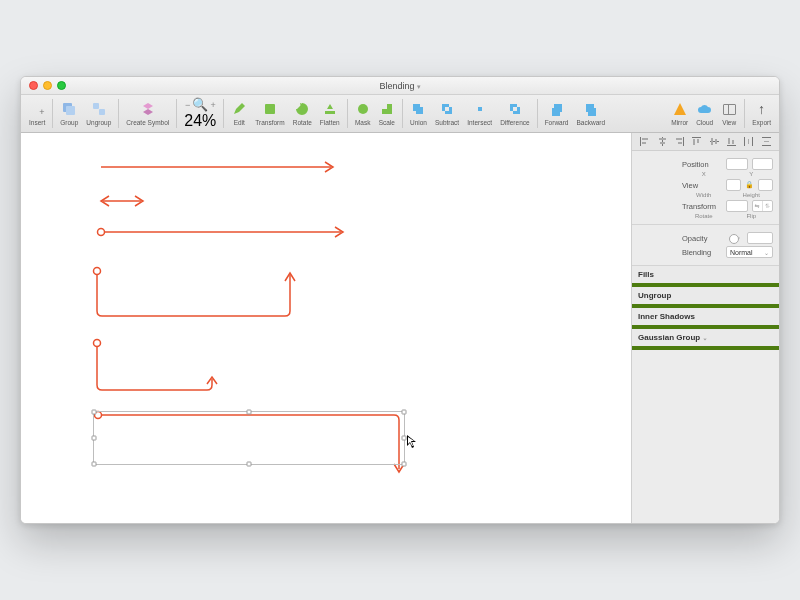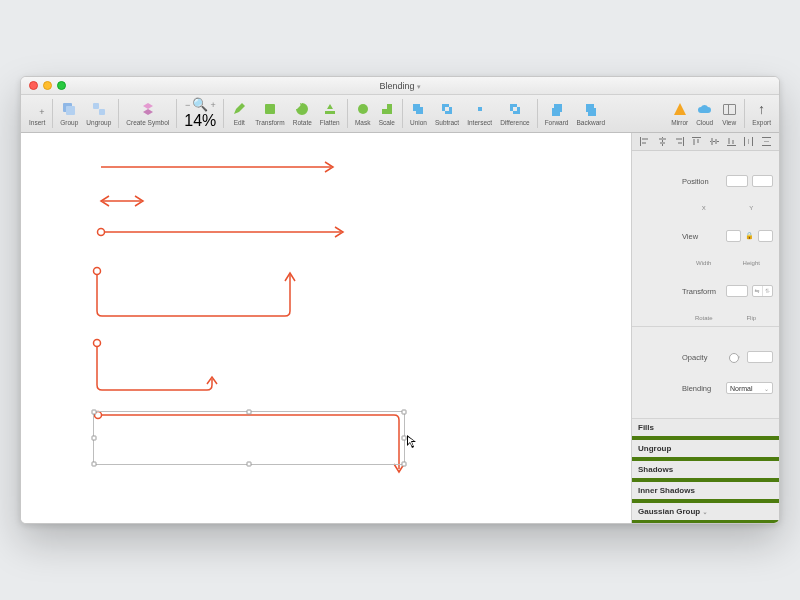--- a/index.html
+++ b/index.html
@@ -39,21 +39,21 @@
   .content { flex: 1; display: flex; min-height: 0; }
   .canvas { flex: 1; background: #fff; position: relative; overflow: hidden; }
   .inspector {
     width: 148px; background: #ececec; border-left: 1px solid #cfcfcf;
     font-size: 8px; color: #333; overflow-y: auto;
   }
   .aligntabs { height: 18px; background: #e6e6e6; border-bottom: 1px solid #cfcfcf; display:flex; align-items:center; justify-content:space-around; padding:0 4px;}
   .aligntabs span { width:12px;height:10px; display:flex;align-items:center;justify-content:center; }
   .aligntabs svg { display:block; }
   .panel { padding: 5px 6px; border-bottom: 1px solid #d4d4d4; }
-  .row { display: flex; align-items: center; margin: 19px 0; gap: 4px; padding-left: 44px; }
+  .row { display: flex; align-items: center; margin: 2px 0; gap: 4px; padding-left: 44px; }
   .rlabel { font-size: 7.5px; color: #555; width: 40px; }
   .field { flex:1; height: 12px; background: #fff; border: 1px solid #c7c7c7; border-radius: 2px; }
   .sublbl { font-size: 6px; color: #888; text-align: center; flex:1; }
   .sublblrow { display:flex; gap:4px; margin-left:44px; margin-top:-1px;}
   .sectionhead { font-size: 8px; font-weight: 600; color: #333; padding: 4px 6px; border-bottom: 4px solid #4d7c0f; background:#eaeaea;}
   .select { flex:1; height:12px; background:#fff; border:1px solid #c7c7c7; border-radius:2px; font-size:7px; padding:0 3px; display:flex;align-items:center;justify-content:space-between;}
   .slider { flex:1; height:2px; background:#ccc; border-radius:1px; position:relative; margin:0 3px;}
   .slider::after{content:'';position:absolute;left:0;top:-3px;width:8px;height:8px;background:#fff;border:1px solid #aaa;border-radius:50%;}
   .seg { display:flex; flex:1; border:1px solid #c7c7c7; border-radius:2px; overflow:hidden; background:#fff;}
   .seg span{flex:1;text-align:center;font-size:6px;color:#888;border-right:1px solid #e0e0e0;line-height:10px;}
@@ -124,21 +124,21 @@
         <div class="lbl">Create Symbol</div>
       </div>
     </div>
     <div class="sep"></div>
     <div class="tbtn" style="flex-direction:column;">
       <div class="zoom">
           <span class="pm">−</span>
           <span class="mag">🔍</span>
           <span class="pm">+</span>
         </div>
-      <div class="zl">14%</div>
+      <div class="zl">24%</div>
     </div>
     <div class="sep"></div>
     <div class="tbgroup">
       <div class="tbtn green">
           <div class="ic">
             <svg width="14" height="14">
               <path d="M2 12 L4 7 L10 1 L13 4 L7 10 Z"></path>
             </svg>
           </div>
           <div class="lbl">Edit</div>
@@ -428,19 +428,18 @@
             <div class="rlabel">Blending</div>
             <div class="select">
               <span>Normal</span>
               <span style="color:#999;font-size:6px;">⌄</span>
             </div>
           </div>
       </div>
 
       <div class="sectionhead">Fills</div>
       <div class="sectionhead">Ungroup</div>
-      <div class="sectionhead">Shadows</div>
       <div class="sectionhead">Inner Shadows</div>
       <div class="sectionhead"><span>Gaussian Group</span> <span style="color:#999;font-size:6px;">⌄</span></div>
     </div>
   </div>
 
 </div>
 
 </body></html>

